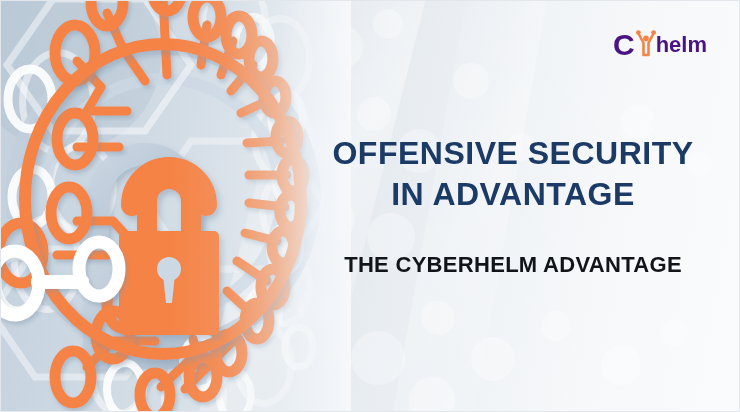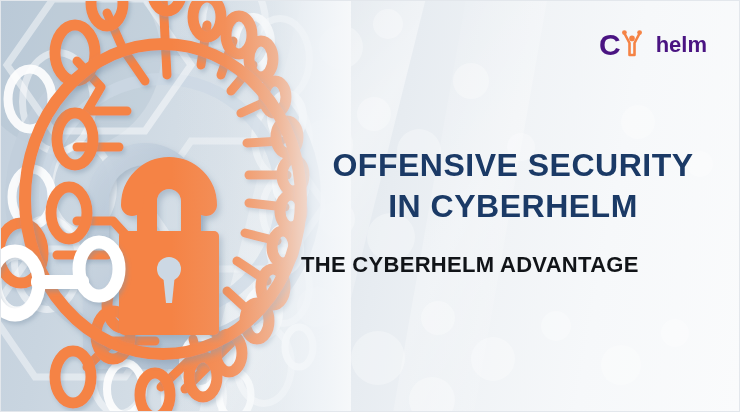--- a/index.html
+++ b/index.html
@@ -107,45 +107,46 @@
     width: 20px;
     height: 30px;
     margin: 0 -1px 0 0;
   }
   .logo-mark svg { position: absolute; left: 0; top: 0; }
   .logo-helm {
     font-size: 22px;
     font-weight: bold;
     color: #4a1482;
     letter-spacing: 0px;
-    margin-left: 15px;
+    margin-left: 1px;
     font-family: "Liberation Sans", sans-serif;
   }
 
   
   #headline {
     position: absolute;
     left: 300px;
-    top: 144px;
+    top: 132px;
     width: 424px;
     text-align: center;
   }
   .title-line {
     color: #1b3a66;
     font-size: 32px;
     font-weight: bold;
     letter-spacing: 0.5px;
     line-height: 1.28;
     font-family: "Liberation Sans", sans-serif;
   }
   #subtitle {
     position: absolute;
     left: 300px;
     top: 251px;
     width: 424px;
+    text-align: center;
     color: #111418;
     font-size: 22px;
     font-weight: bold;
     letter-spacing: 0.3px;
     font-family: "Liberation Sans", sans-serif;
   }
 </style>
 </head>
 <body>
 
@@ -321,18 +322,18 @@
         <circle cx="2.4" cy="2.6" r="2.4" fill="#f58345"></circle>
         <circle cx="17.6" cy="2.6" r="2.4" fill="#f58345"></circle>
         <circle cx="10" cy="8.4" r="2.8" fill="#f58345"></circle>
       </svg>
     </span>
     <span class="logo-helm">helm</span>
   </div>
 
   <div id="headline">
     <div class="title-line">OFFENSIVE SECURITY</div>
-    <div class="title-line">IN CYBERHELM</div>
+    <div class="title-line">IN ADVANTAGE</div>
   </div>
 
   <div id="subtitle">THE CYBERHELM ADVANTAGE</div>
 
 </div>
 
 </body></html>

